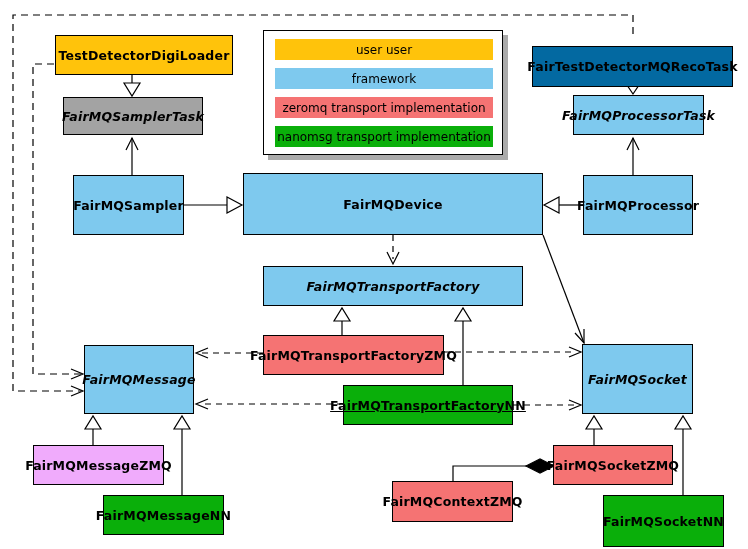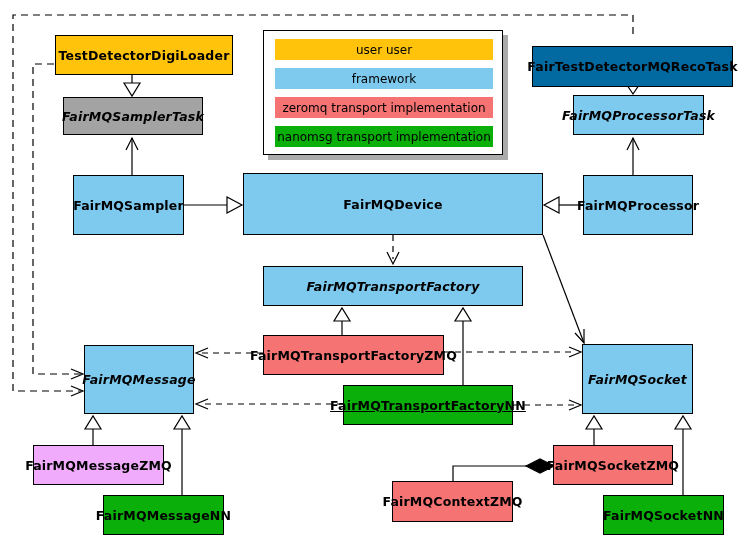--- a/index.html
+++ b/index.html
@@ -32,21 +32,21 @@
   #n-processortask{left:573px;top:95px;  width:131px; height:40px;}
   #n-processor   {left:583px; top:175px; width:110px; height:60px;}
   #n-tf          {left:263px; top:266px; width:260px; height:40px;}
   #n-tfzmq       {left:263px; top:335px; width:181px; height:40px;}
   #n-tfnn        {left:343px; top:385px; width:170px; height:40px;text-decoration:underline;}
   #n-message     {left:84px;  top:345px; width:110px; height:69px;}
   #n-mzmq        {left:33px;  top:445px; width:131px; height:40px;}
   #n-mnn         {left:103px; top:495px; width:121px; height:40px;}
   #n-socket      {left:582px; top:344px; width:111px; height:70px;}
   #n-szmq        {left:553px; top:445px; width:120px; height:40px;}
-  #n-snn         {left:603px; top:495px; width:121px; height:40px;}
+  #n-snn         {left:603px; top:495px; width:121px; height:52px;}
   #n-context     {left:392px; top:481px; width:121px; height:41px;}
   
   #legend{
     position:absolute;left:263px;top:30px;width:240px;height:125px;
     box-sizing:border-box;background:#fff;border:1.5px solid #000;
     box-shadow:5px 5px 0 #ababab;
     z-index:3;
   }
   .legend-item{
     position:absolute;left:11px;width:218px;height:21px;

